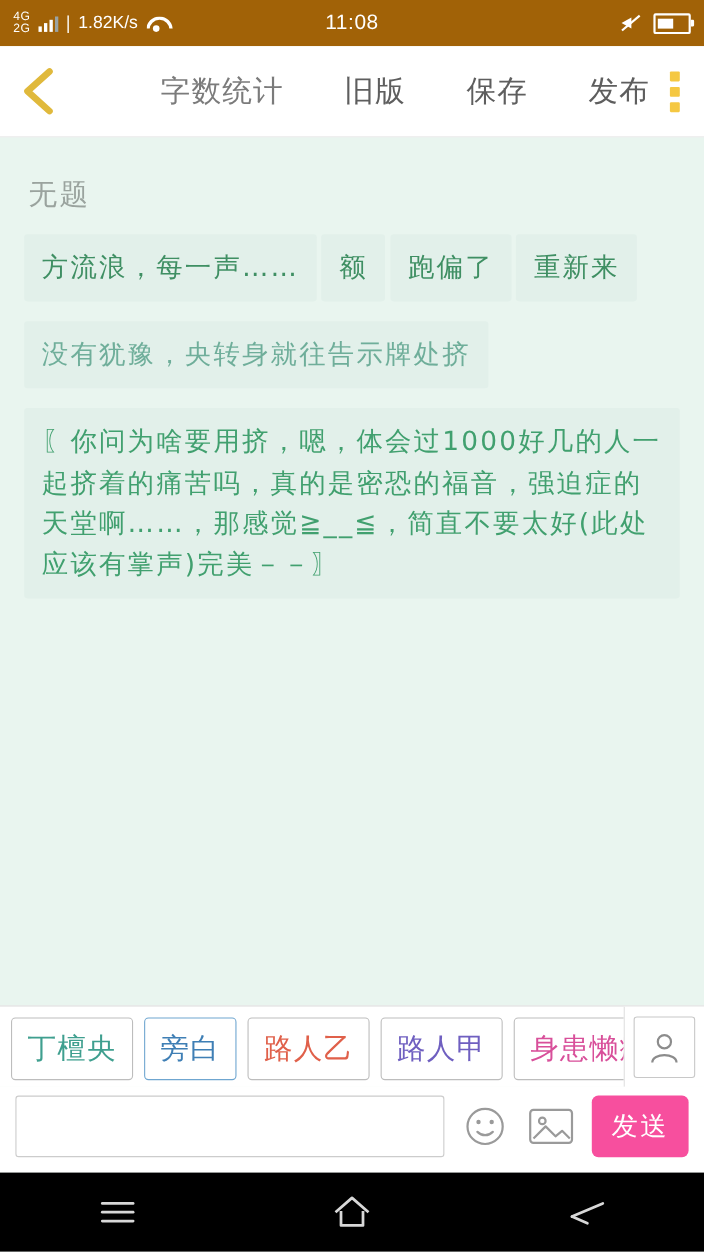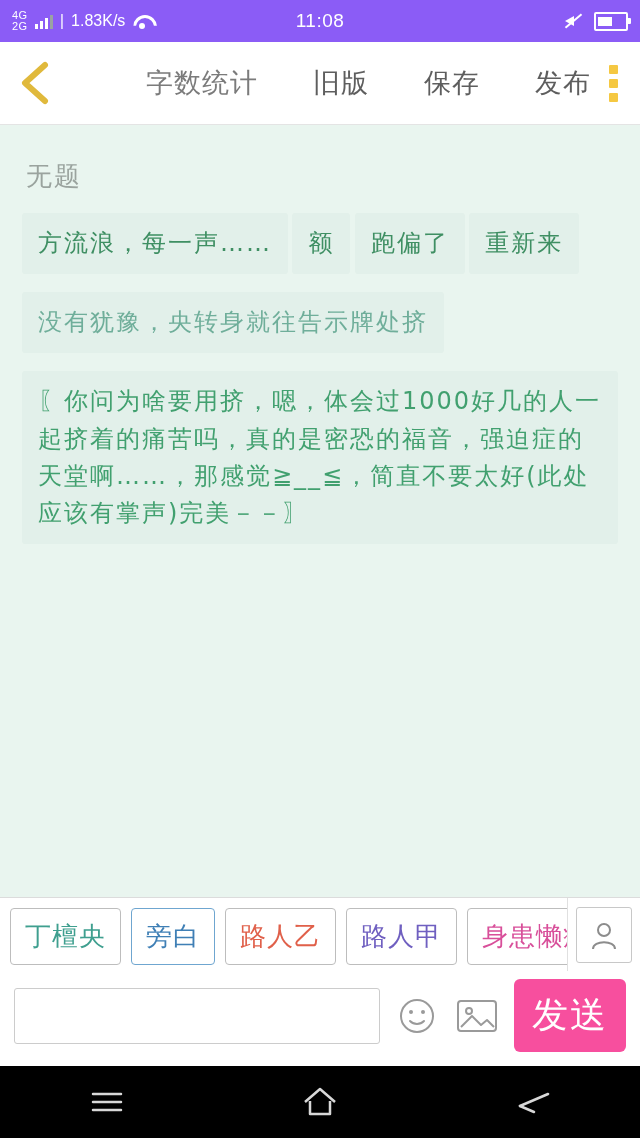--- a/index.html
+++ b/index.html
@@ -18,21 +18,21 @@
     width: 640px;
     height: 1138px;
     background: #eef7f3;
     display: flex;
     flex-direction: column;
   }
 
   
   .statusbar {
     height: 42px;
-    background: #8b5cf6;
+    background: #a16207;
     color: #ffffff;
     display: flex;
     align-items: center;
     padding: 0 12px;
     font-size: 17px;
     flex: 0 0 auto;
     position: relative;
   }
   .sb-left {
     display: flex;
@@ -312,21 +312,21 @@
     height: 46px;
     flex: 0 0 auto;
     display: flex;
     align-items: center;
     justify-content: center;
   }
   .send-btn {
     background: #f74f9e;
     color: #ffffff;
     border-radius: 6px;
-    font-size: 36px;
+    font-size: 24px;
     font-family: "DejaVu Sans", sans-serif;
     padding: 12px 18px;
     letter-spacing: 2px;
     flex: 0 0 auto;
     border: none;
   }
 
   
   .navbar {
     height: 72px;
@@ -355,21 +355,21 @@
         <div>4G</div>
         <div>2G</div>
       </div>
       <div class="bars">
           <i></i>
           <i></i>
           <i></i>
           <i></i>
         </div>
       <div class="sep">|</div>
-      <div class="speed">1.83K/s</div>
+      <div class="speed">1.82K/s</div>
       <div class="wifi"></div>
     </div>
     <div class="sb-center">11:08</div>
     <div class="sb-right">
       <div class="mute-icon"></div>
       <div class="battery">
           <div class="fill" style="width:14px"></div>
         </div>
     </div>
   </div>

